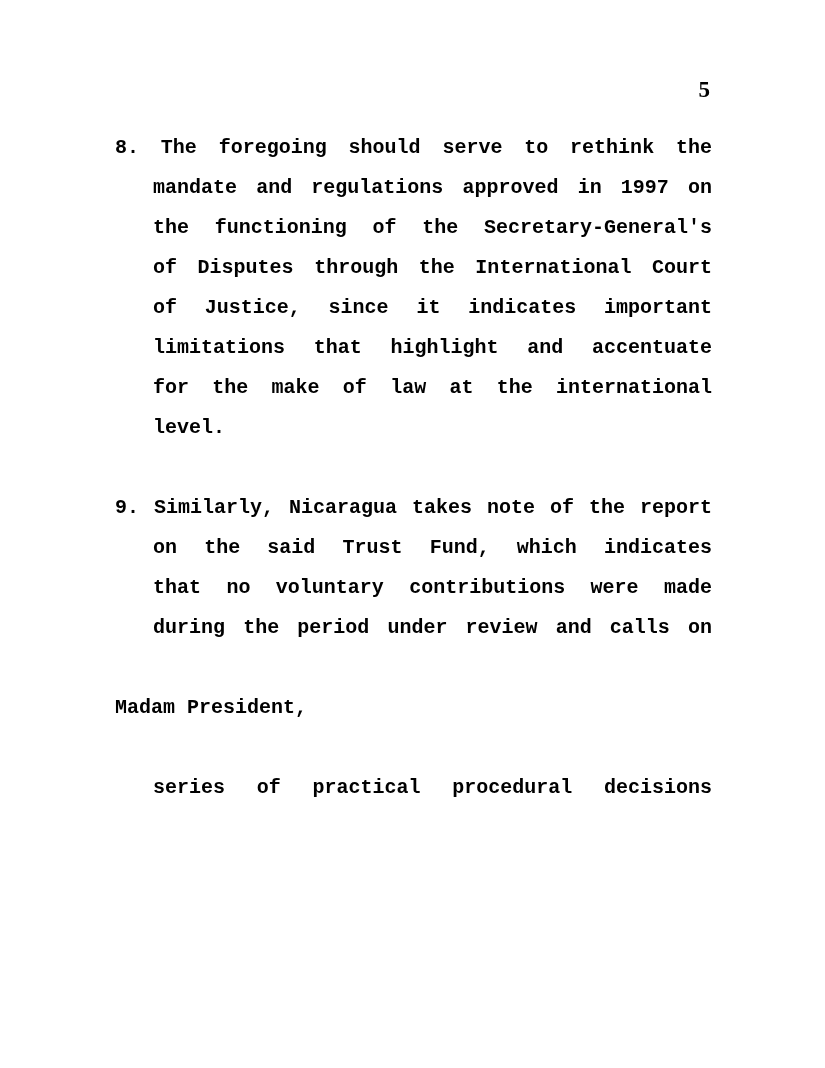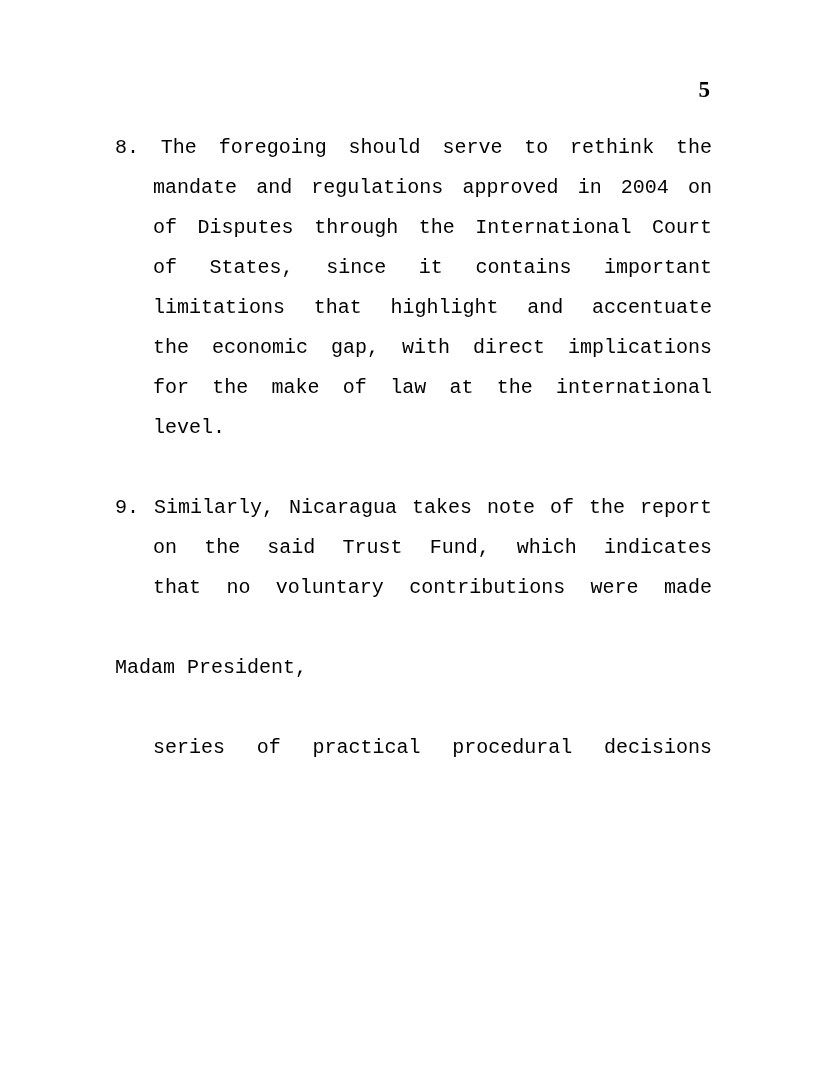--- a/index.html
+++ b/index.html
@@ -25,21 +25,21 @@
     font-weight: 700;
     font-size: 23px;
     line-height: 28px;
   }
   .content {
     position: absolute;
     left: 115px;
     top: 128px;
     width: 597px;
     font-size: 20px;
-    font-weight: 400;
+    font-weight: 700;
     line-height: 40px;
   }
   .para { margin-bottom: 40px; }
   .line {
     text-align: justify;
     text-align-last: justify;
   }
   .line.cont { padding-left: 38px; }
   .line.last { text-align-last: left; }
 </style>
@@ -47,33 +47,34 @@
 <body>
 
 <div class="page">
 
   <div class="page-number">5</div>
 
   <div class="content">
 
     <section class="para">
       <div class="line first"><span class="num">8.</span> <span>The foregoing should serve to rethink the</span></div>
-      <div class="line cont">mandate and regulations approved in 2004 on</div>
+      <div class="line cont">mandate and regulations approved in 1997 on</div>
+      <div class="line cont">the functioning of the Secretary-General's</div>
       <div class="line cont">of Disputes through the International Court</div>
-      <div class="line cont">of States, since it contains important</div>
+      <div class="line cont">of Justice, since it indicates important</div>
       <div class="line cont">limitations that highlight and accentuate</div>
-      <div class="line cont">the economic gap, with direct implications</div>
       <div class="line cont">for the make of law at the international</div>
       <div class="line cont last">level.</div>
     </section>
 
     <section class="para">
       <div class="line first"><span class="num">9.</span> <span>Similarly, Nicaragua takes note of the report</span></div>
       <div class="line cont">on the said Trust Fund, which indicates</div>
       <div class="line cont">that no voluntary contributions were made</div>
+      <div class="line cont">during the period under review and calls on</div>
     </section>
 
     <section class="para">
       <div class="line last">Madam President,</div>
     </section>
 
     <section class="para">
       <div class="line cont">series of practical procedural decisions</div>
     </section>
 

